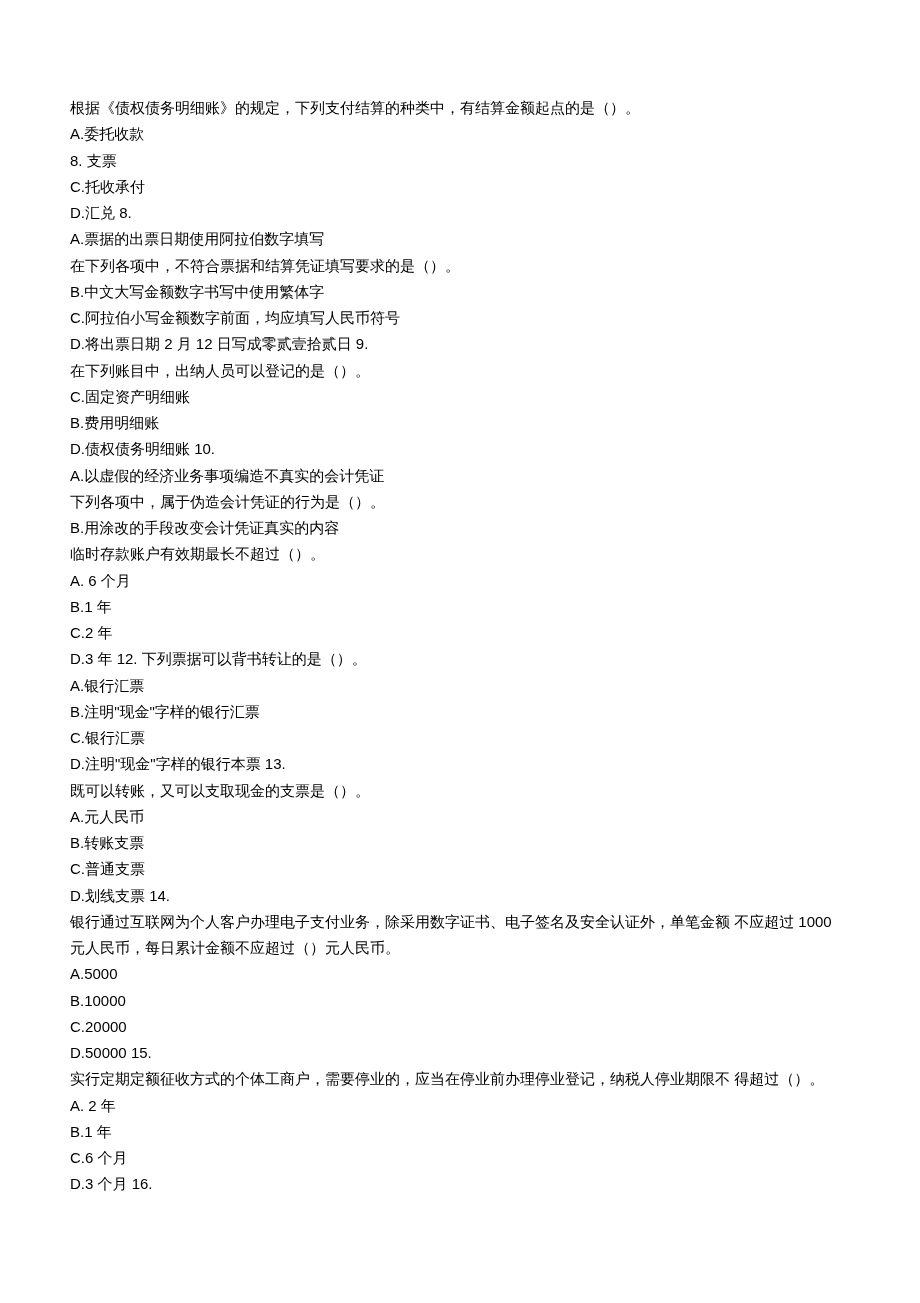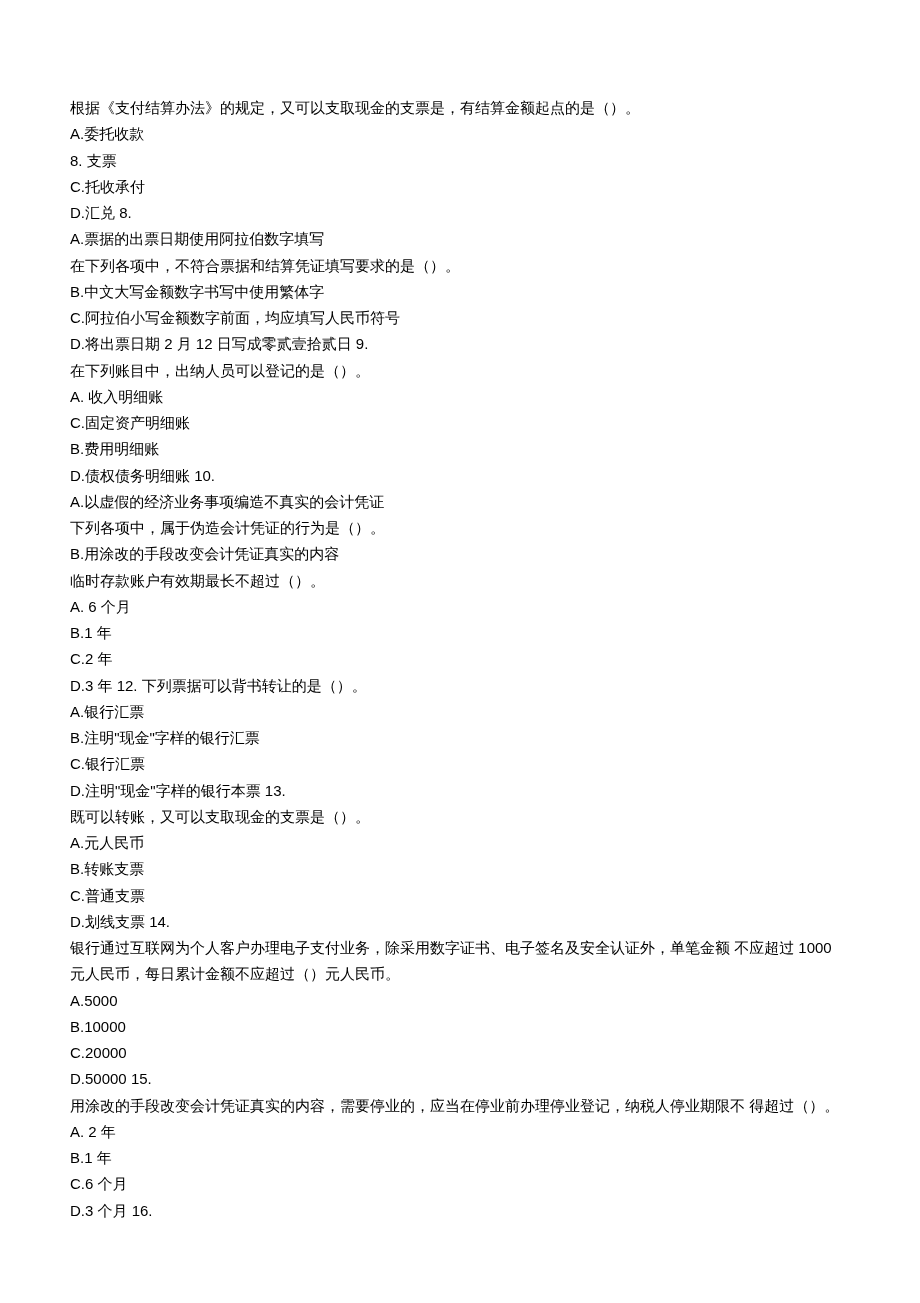--- a/index.html
+++ b/index.html
@@ -2,32 +2,31 @@
 <html><head>
 <meta charset="utf-8">
 <style>
 body{margin:0;background:#fff;font-family:"Microsoft YaHei","PingFang SC",Arial,sans-serif;color:#000;font-size:15px;line-height:1.75;width:920px;box-sizing:border-box;padding:95px 70px 60px 70px}
 p{margin:0}
 </style>
 </head>
 <body>
 
 <div id="content">
-    <p>根据《支付结算办法》的规定，又可以支取现金的支票是，有结算金额起点的是（）。</p>
+    <p>根据《债权债务明细账》的规定，下列支付结算的种类中，有结算金额起点的是（）。</p>
     <p>A.委托收款</p>
     <p>8. 支票</p>
     <p>C.托收承付</p>
     <p>D.汇兑 8.</p>
     <p>A.票据的出票日期使用阿拉伯数字填写</p>
     <p>在下列各项中，不符合票据和结算凭证填写要求的是（）。</p>
     <p>B.中文大写金额数字书写中使用繁体字</p>
     <p>C.阿拉伯小写金额数字前面，均应填写人民币符号</p>
     <p>D.将出票日期 2 月 12 日写成零贰壹拾贰日 9.</p>
     <p>在下列账目中，出纳人员可以登记的是（）。</p>
-    <p>A. 收入明细账</p>
     <p>C.固定资产明细账</p>
     <p>B.费用明细账</p>
     <p>D.债权债务明细账 10.</p>
     <p>A.以虚假的经济业务事项编造不真实的会计凭证</p>
     <p>下列各项中，属于伪造会计凭证的行为是（）。</p>
     <p>B.用涂改的手段改变会计凭证真实的内容</p>
     <p>临时存款账户有效期最长不超过（）。</p>
     <p>A. 6 个月</p>
     <p>B.1 年</p>
     <p>C.2 年</p>
@@ -39,18 +38,18 @@
     <p>既可以转账，又可以支取现金的支票是（）。</p>
     <p>A.元人民币</p>
     <p>B.转账支票</p>
     <p>C.普通支票</p>
     <p>D.划线支票 14.</p>
     <p>银行通过互联网为个人客户办理电子支付业务，除采用数字证书、电子签名及安全认证外，单笔金额 不应超过 1000 元人民币，每日累计金额不应超过（）元人民币。</p>
     <p>A.5000</p>
     <p>B.10000</p>
     <p>C.20000</p>
     <p>D.50000 15.</p>
-    <p>用涂改的手段改变会计凭证真实的内容，需要停业的，应当在停业前办理停业登记，纳税人停业期限不 得超过（）。</p>
+    <p>实行定期定额征收方式的个体工商户，需要停业的，应当在停业前办理停业登记，纳税人停业期限不 得超过（）。</p>
     <p>A. 2 年</p>
     <p>B.1 年</p>
     <p>C.6 个月</p>
     <p>D.3 个月 16.</p>
   </div>
 
 </body></html>

